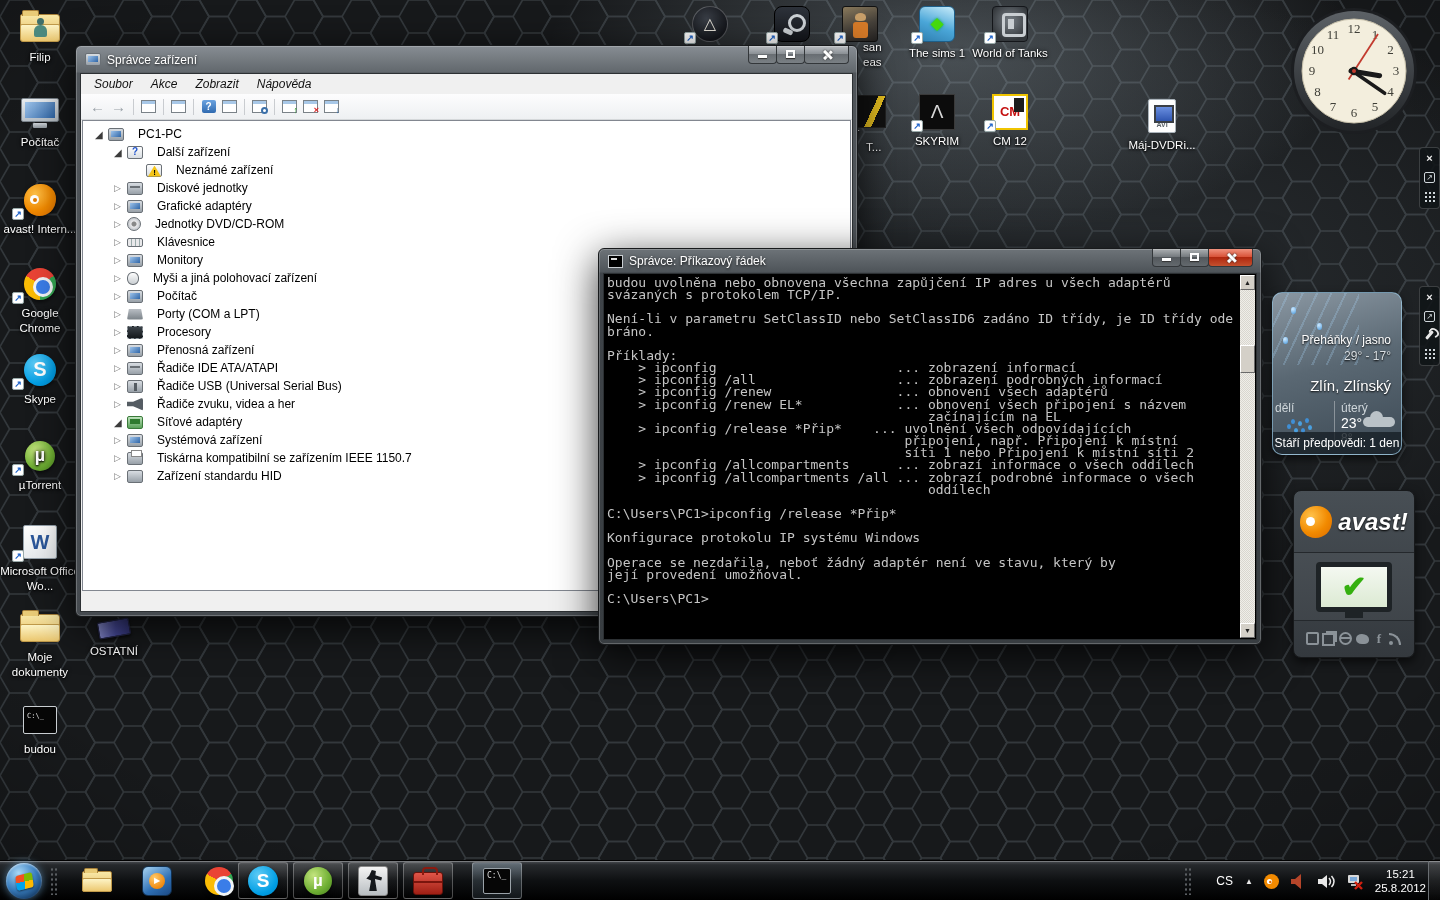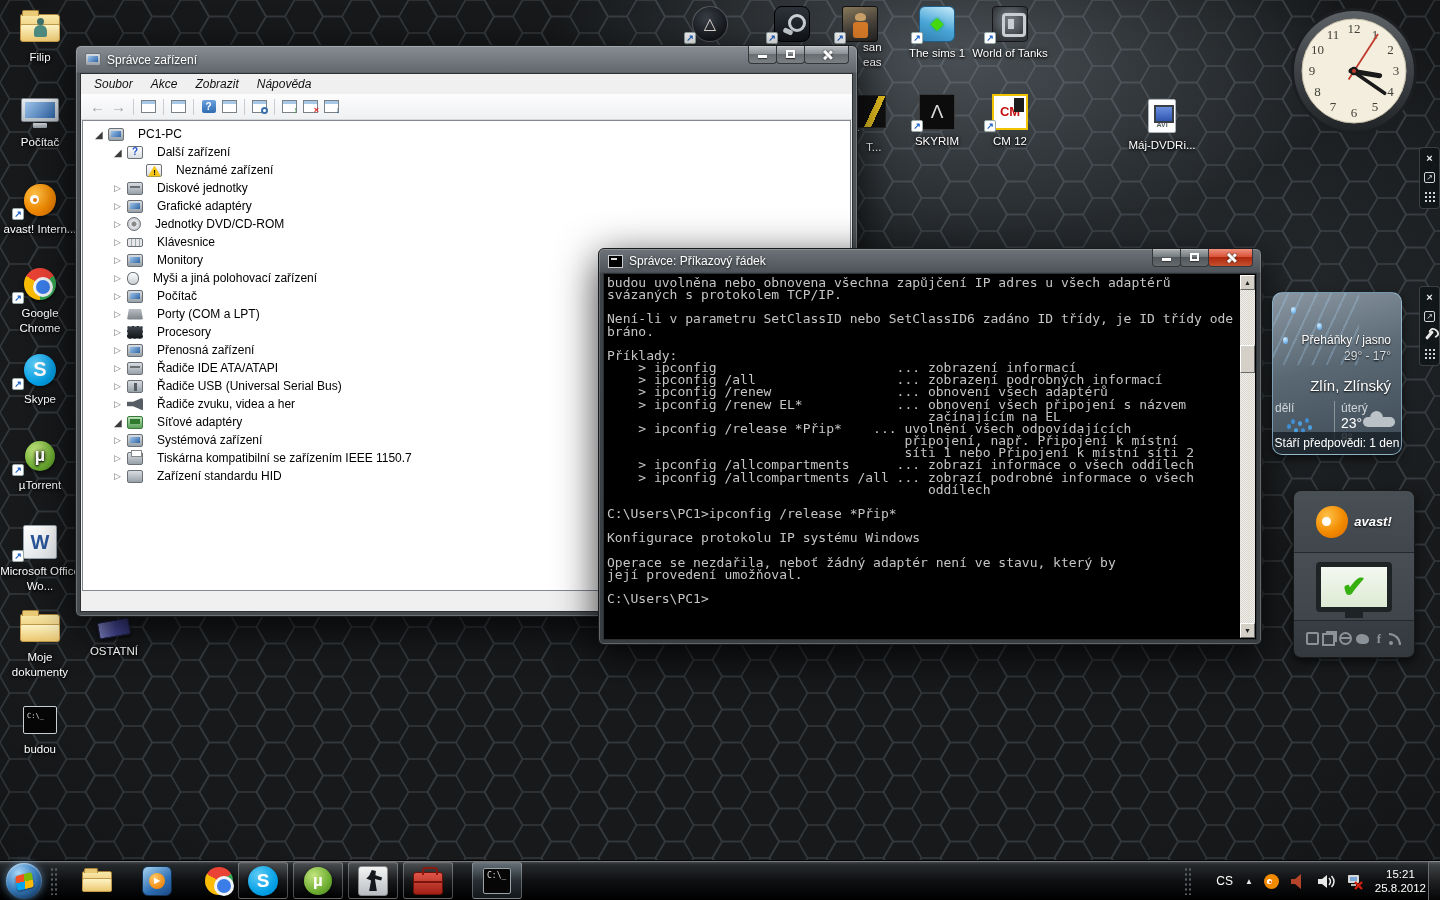--- a/index.html
+++ b/index.html
@@ -211,21 +211,21 @@
   .gwrench { width:3px; height:10px; background:#e8e8e8; transform:rotate(40deg); border-radius:1px; position:relative; }
   .gwrench::before { content:""; position:absolute; top:-4px; left:-2px; width:7px; height:5px; border:2px solid #e8e8e8; border-radius:50%; border-bottom-color:transparent; }
   .gdots { width:12px; height:12px; background:radial-gradient(circle 1.1px, #cfd6da 1.1px, rgba(0,0,0,0) 1.3px) 0 0/4px 4px; }
 
   #gavast { left:1293px; top:490px; width:122px; height:168px; background:linear-gradient(#484f55,#34393e);
             border:1px solid #17191b; border-radius:8px; box-shadow:0 4px 10px rgba(0,0,0,.6); }
   .av-logo { height:62px; display:flex; align-items:center; justify-content:center; gap:6px; border-bottom:1px solid #24282c; }
   .av-ball { width:32px; height:32px; border-radius:50% 46% 52% 48%;
              background:radial-gradient(circle at 35% 32%, #ffc24a, #f28a00 55%, #d96a00); position:relative; }
   .av-ball::before { content:""; position:absolute; left:6px; top:11px; width:9px; height:9px; border-radius:50%; background:#fff; }
-  .av-word { color:#fff; font-size:13px; font-weight:bold; font-style:italic; text-shadow:0 1px 2px #000; }
+  .av-word { color:#fff; font-size:24px; font-weight:bold; font-style:italic; text-shadow:0 1px 2px #000; }
   .av-monwrap { height:68px; display:flex; align-items:center; justify-content:center; border-bottom:1px solid #24282c; background:rgba(255,255,255,.04); }
   .av-mon { width:76px; height:50px; background:linear-gradient(#f4f8f1,#dcead3); border:5px solid #1e2326; border-radius:4px;
             text-align:center; position:relative; color:#35b00f; font-size:30px; line-height:40px; font-weight:bold; }
   .av-mon::after { content:""; position:absolute; left:24px; bottom:-11px; width:18px; height:6px; background:#1e2326; }
   .av-icons { height:34px; display:flex; align-items:center; justify-content:space-evenly; padding:0 8px; }
   .avi-g { width:13px; height:13px; position:relative; opacity:.85; }
   .g-window { border:2px solid #9aa2a8; border-radius:2px; }
   .g-copy { border:2px solid #9aa2a8; box-shadow:3px -3px 0 -1px #9aa2a8; margin-top:3px; }
   .g-globe { border:2px solid #9aa2a8; border-radius:50%; }
   .g-globe::before { content:""; position:absolute; left:-1px; right:-1px; top:3.5px; height:2px; background:#9aa2a8; }

